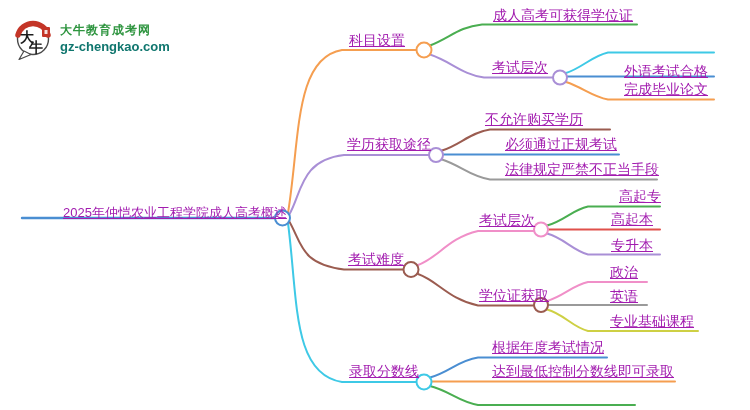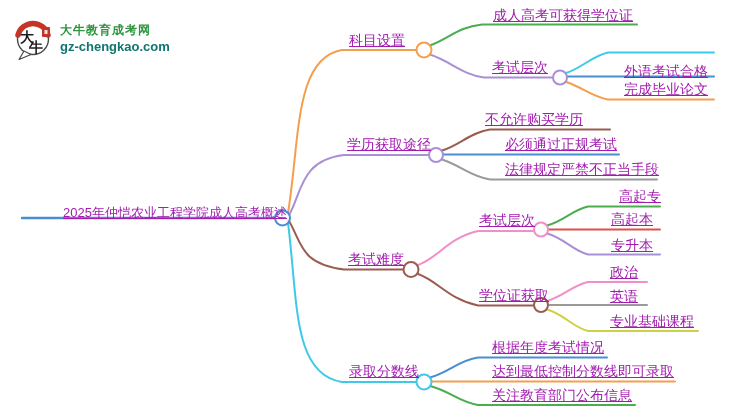--- a/index.html
+++ b/index.html
@@ -107,15 +107,14 @@
   <div class="node-label" style="left:611px;top:211px;">高起本</div>
   <div class="node-label" style="left:611px;top:237px;">专升本</div>
   <div class="node-label" style="left:479px;top:287px;">学位证获取</div>
   <div class="node-label" style="left:610px;top:264px;">政治</div>
   <div class="node-label" style="left:610px;top:288px;">英语</div>
   <div class="node-label" style="left:610px;top:313px;">专业基础课程</div>
 
   <div class="node-label" style="left:349px;top:363px;">录取分数线</div>
   <div class="node-label" style="left:492px;top:339px;text-align:right;">根据年度考试情况</div>
   <div class="node-label" style="left:492px;top:363px;">达到最低控制分数线即可录取</div>
-  <div class="node-label" style="left:492px;top:387px;">关注教育部门公布信息</div>
 
 </div>
 
 </body></html>

